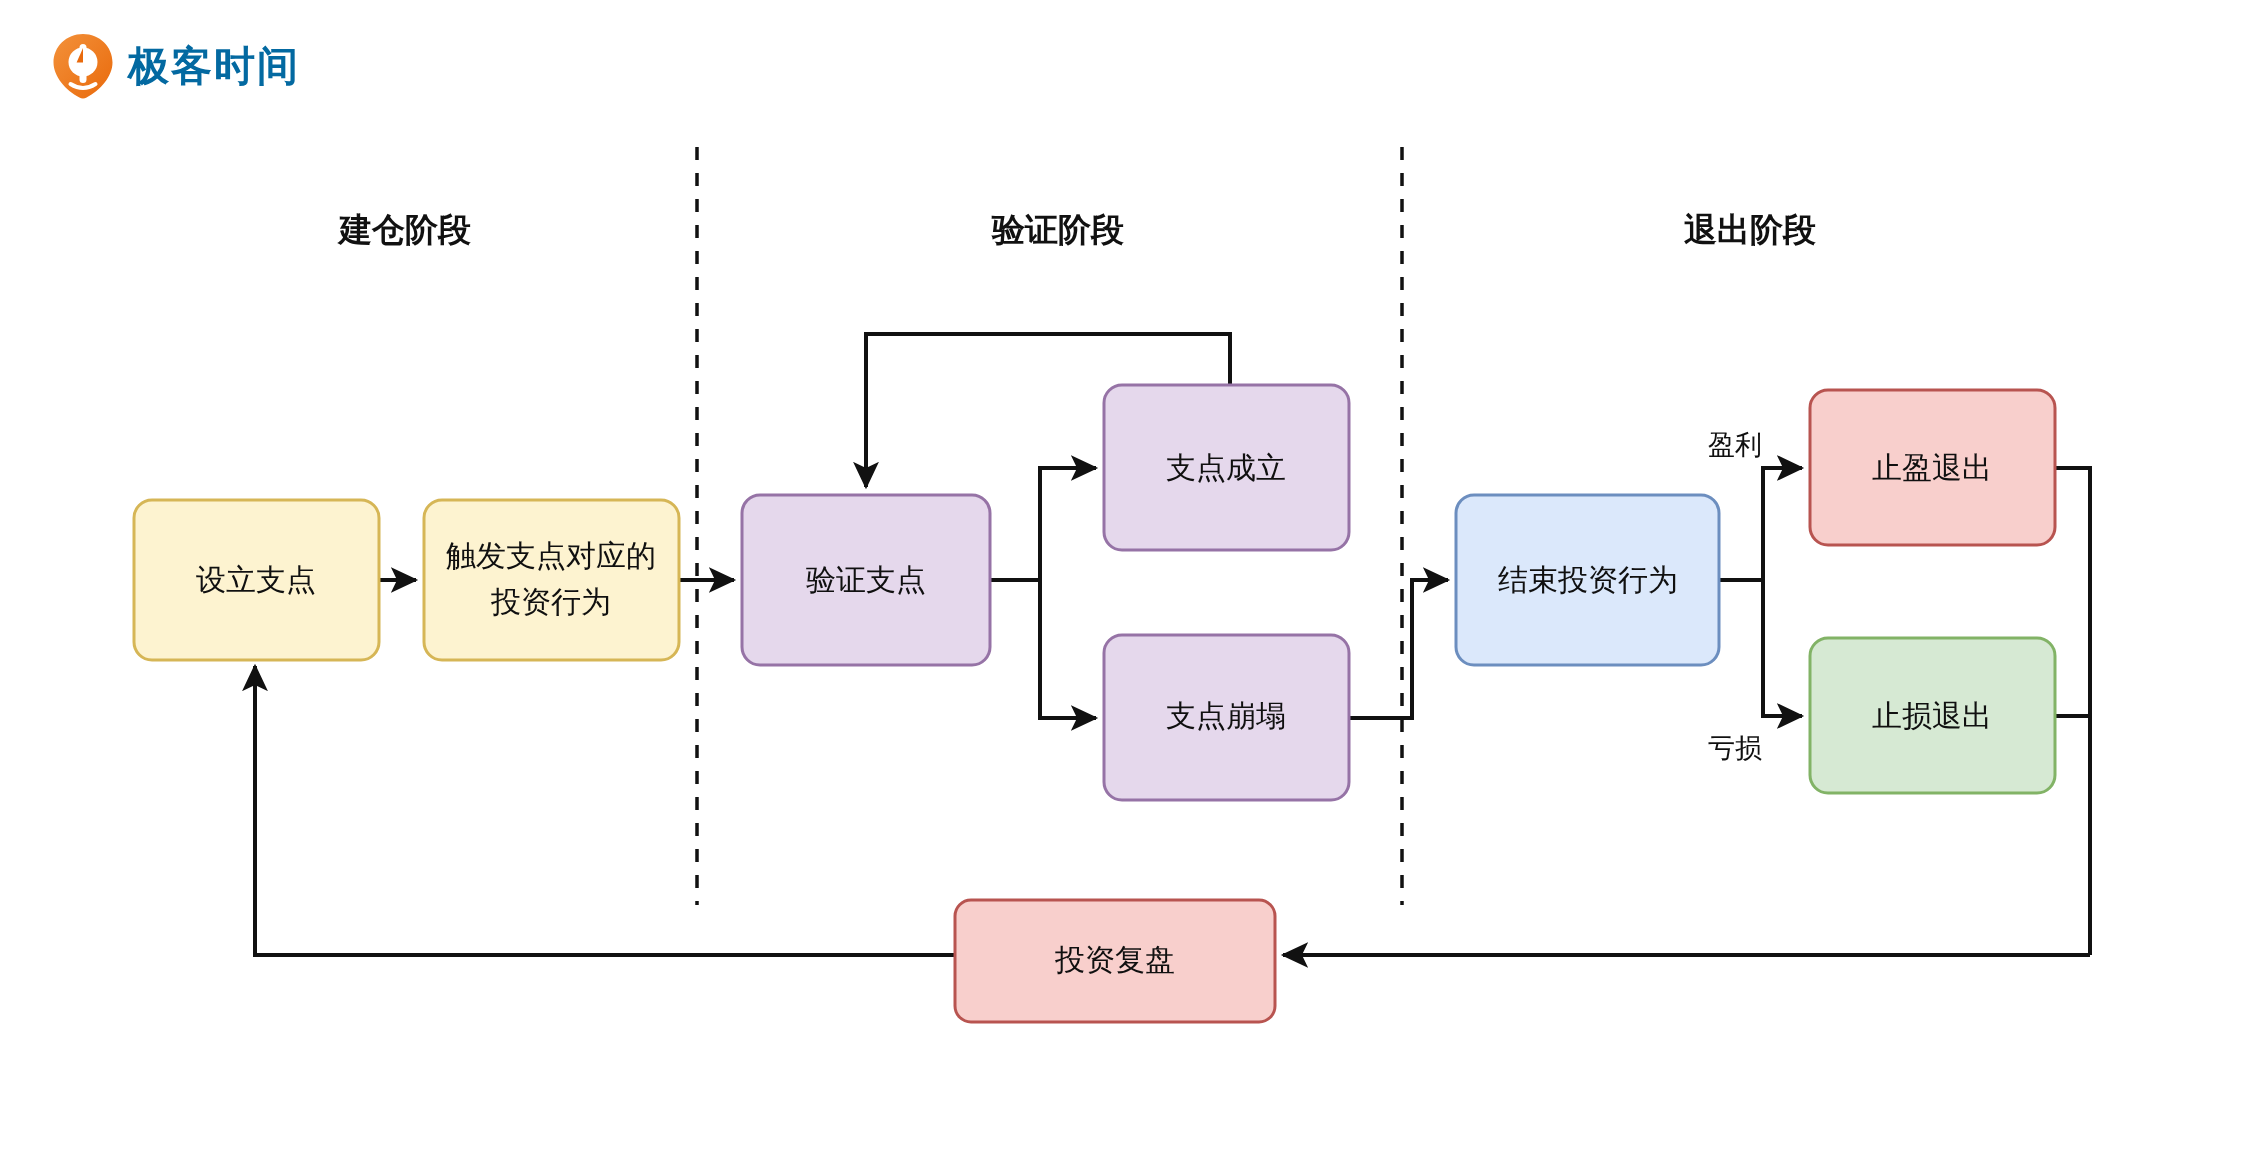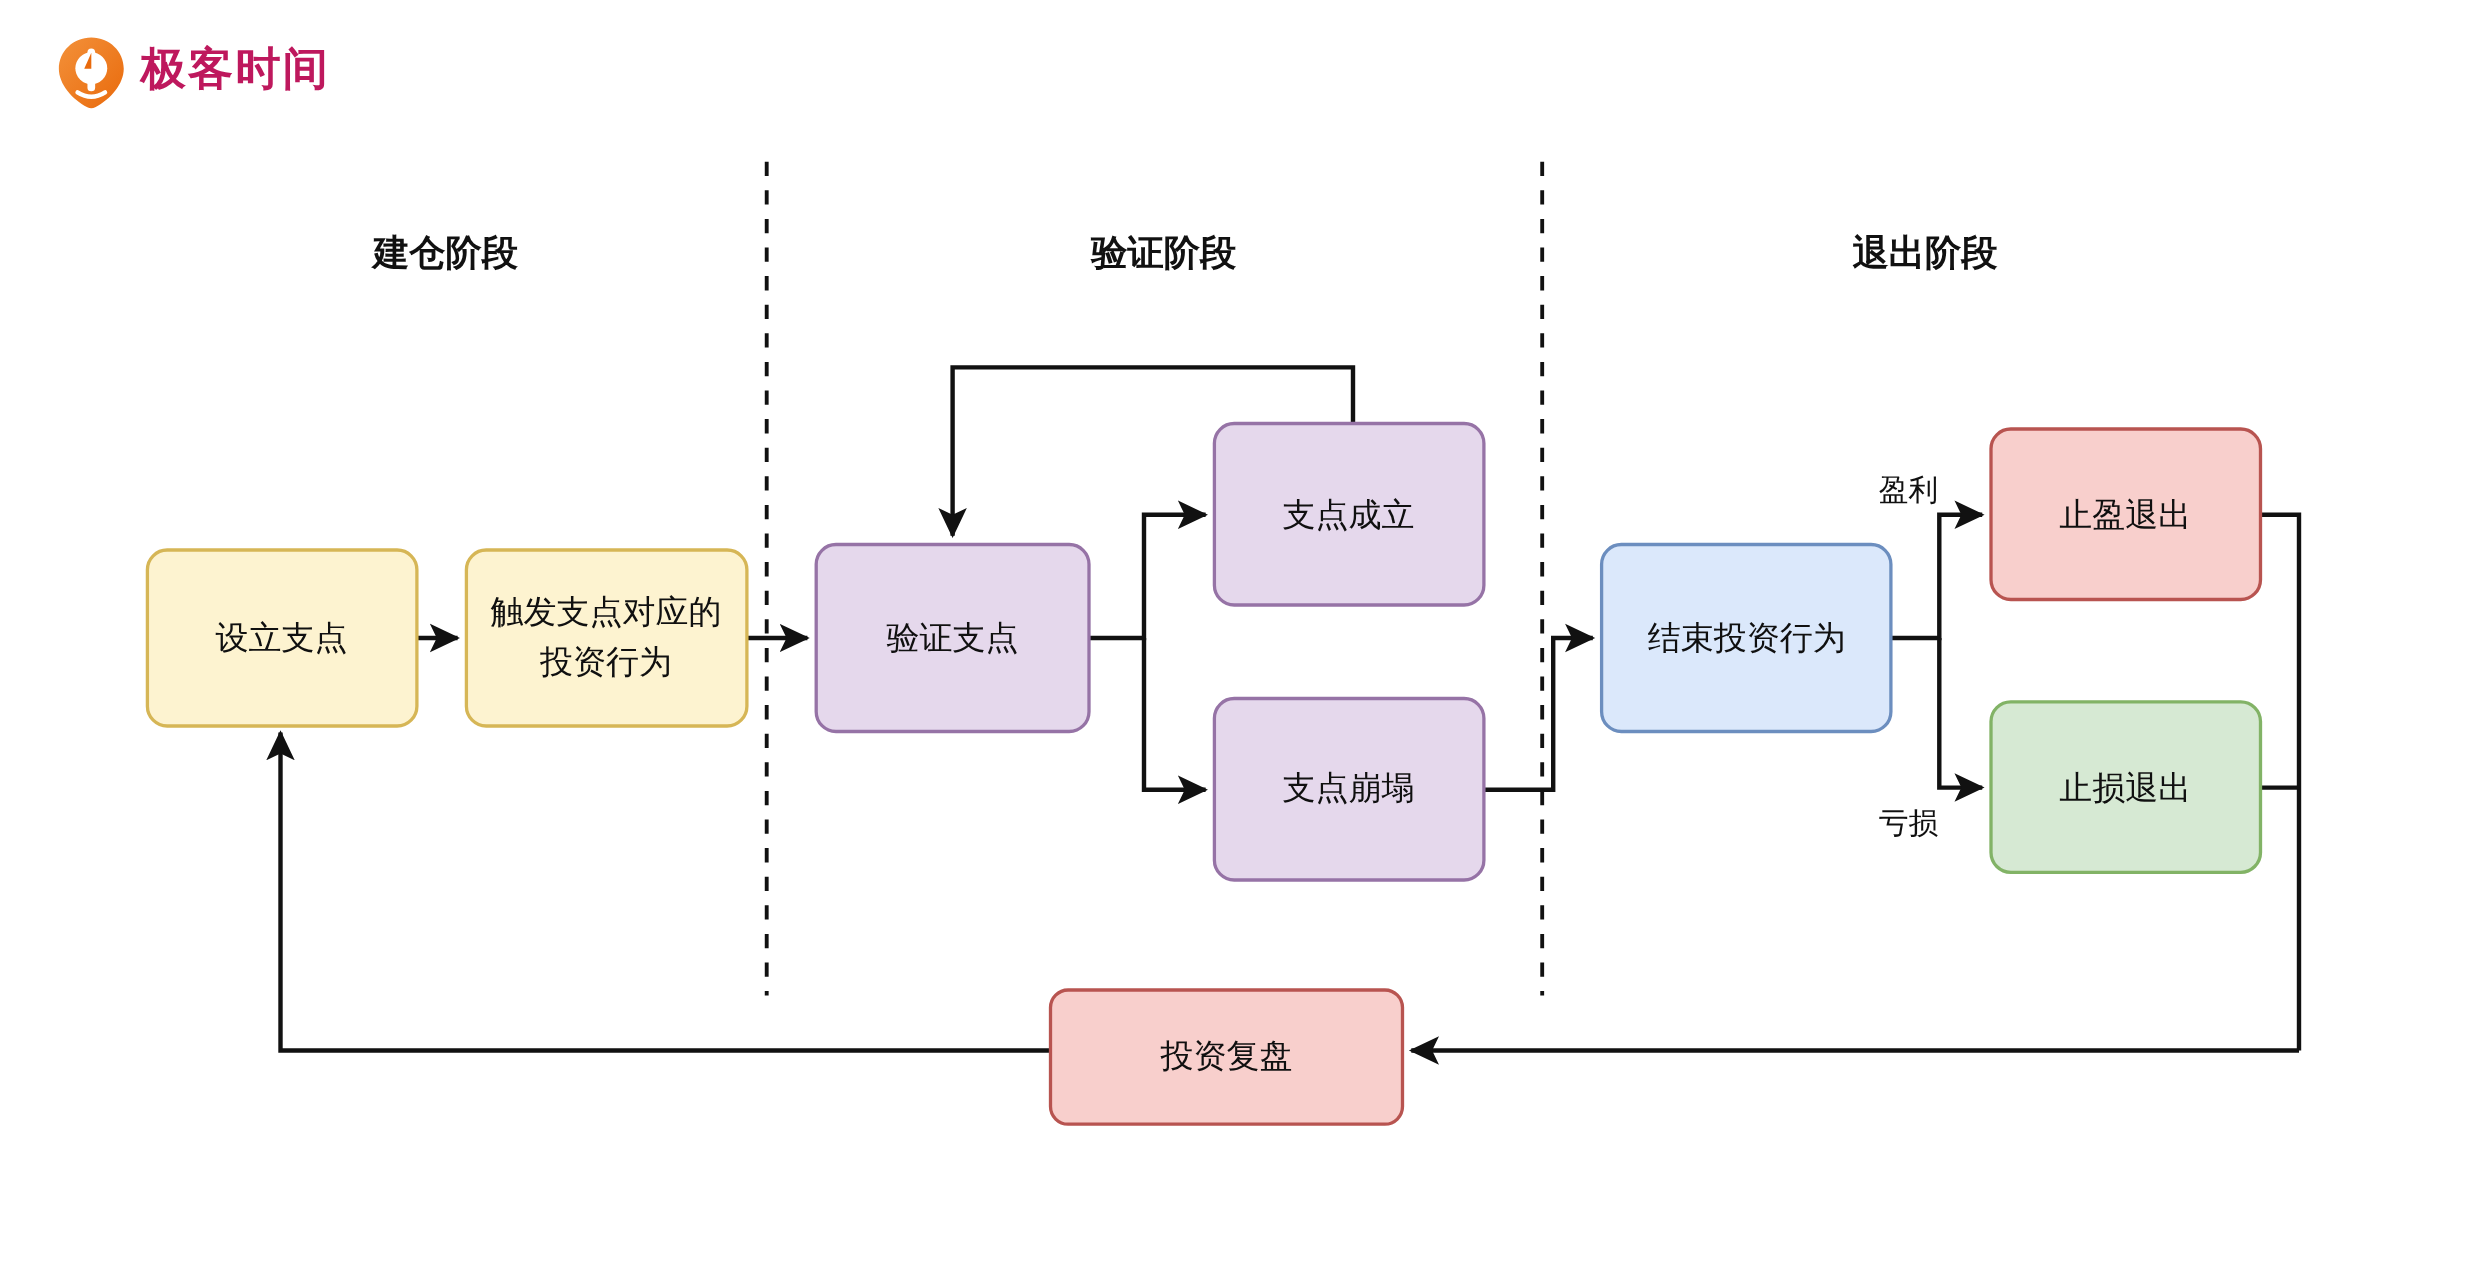--- a/index.html
+++ b/index.html
@@ -22,23 +22,23 @@
     top: 30px;
     display: flex;
     align-items: center;
     gap: 14px;
     height: 72px;
   }
   #brand-mark { width: 62px; height: 68px; display: block; }
   #brand-text {
     font-size: 41px;
     font-weight: 700;
-    color: #be185d;
+    color: #0369a1;
     letter-spacing: 2px;
-    font-family: Liberation Mono, monospace;
+    font-family: Liberation Serif, serif;
     line-height: 1;
     white-space: nowrap;
   }
 
   
   #diagram {
     position: absolute;
     left: 0;
     top: 0;
     width: 2248px;

